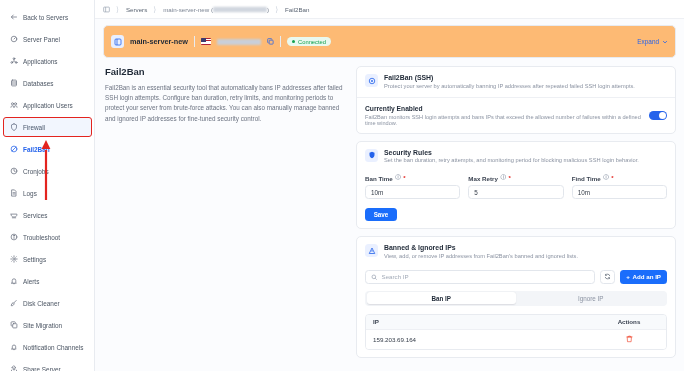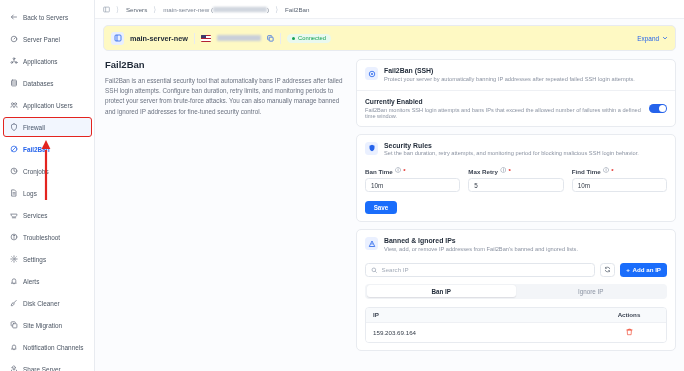--- a/index.html
+++ b/index.html
@@ -89,24 +89,24 @@
     background: linear-gradient(180deg,#c9cfd9 0%,#c9cfd9 45%,#dfe3ea 50%,#c9cfd9 55%,#c9cfd9 100%);
     border-radius: 1px;
     filter: blur(1.1px);
     vertical-align: middle;
     height: 5px;
   }
 
   
   .srvwrap { padding: 6px 8px 0 8px; }
   .srvcard {
-    background: #fef9c3;
+    background: #fdba74;
     border: 1px solid #e8ebf0;
     border-radius: 5px;
-    height: 26px;
+    height: 33px;
     display: flex; align-items: center;
     padding: 0 7px;
     gap: 6px;
   }
   .srv-badge {
     width: 13px; height: 13px; border-radius: 3px;
     background: #e8efff;
     display: flex; align-items: center; justify-content: center;
     color: #2563eb; flex: 0 0 13px;
   }

